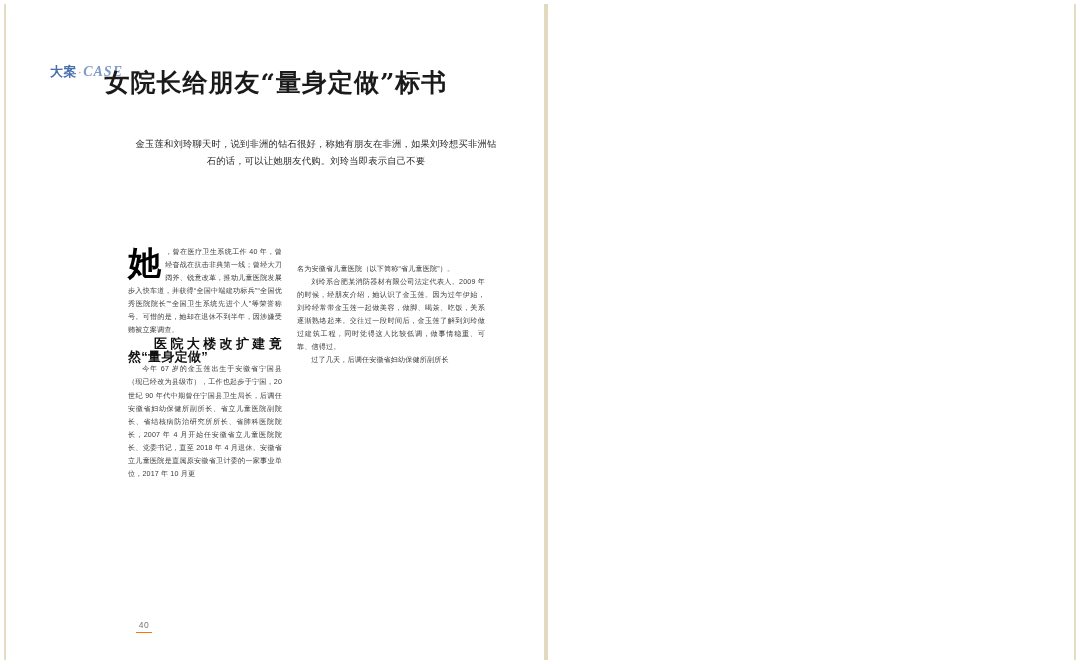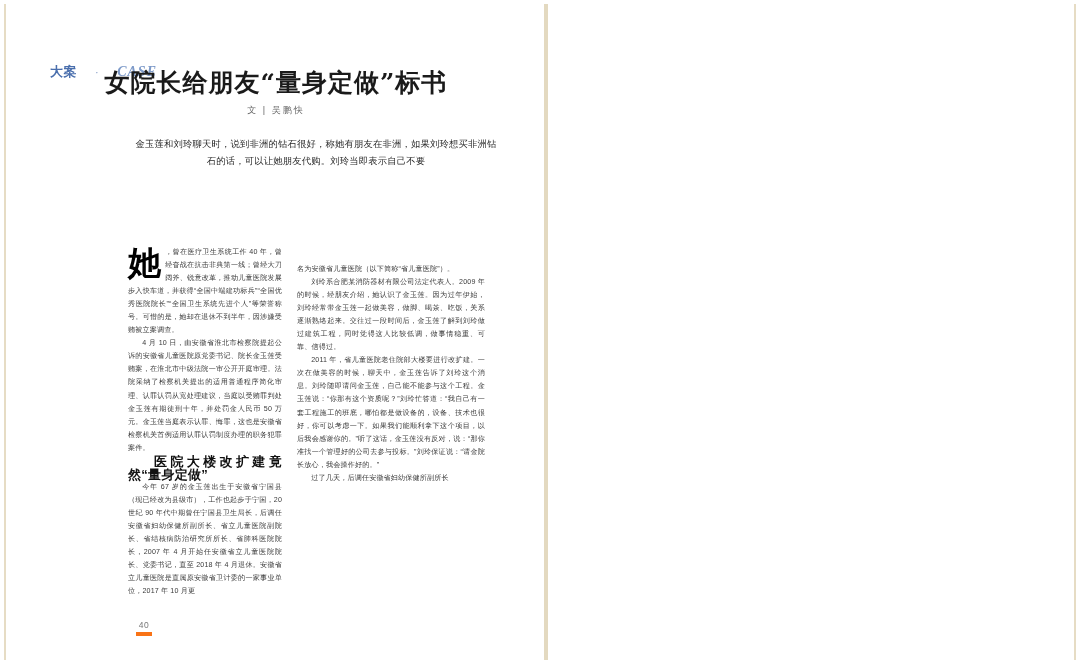--- a/index.html
+++ b/index.html
@@ -27,21 +27,21 @@
     width:4px; height:656px; background:#e3d9c0;
   }
 
   .page{ position:absolute; top:0; height:664px; background:#fff; }
   .page-left { left:6px;  width:538px; }
   .page-right{ left:548px; width:526px; }
 
   
   .running-head{
     position:absolute; left:44px; top:40px;
-    display:flex; align-items:baseline; gap:18px;
+    display:flex; align-items:baseline; gap:1px;
     color:#5d7fb4; letter-spacing:.5px;
   }
   .rh-cn{ font-family:"Liberation Sans", sans-serif; font-weight:bold; font-size:13px; color:#4a6fad; }
   .rh-dot{ font-size:11px; color:#7a93c0; }
   .rh-en{ font-family:"Liberation Serif", serif; font-style:italic; font-weight:bold; font-size:14px; color:#7d9ac9; letter-spacing:1px;margin-top:24px;}
 
   
   .headline{
     position:absolute; left:60px; top:68px; width:420px;
     text-align:center;
@@ -91,21 +91,21 @@
   
   .lp-c1{ left:122px; top:246px; width:154px; height:360px; }
   .lp-c2{ left:291px; top:246px; width:188px; height:360px;margin-top:17px; }
 
   
   .folio{
     position:absolute;
     font-family:"Liberation Sans",sans-serif;
     font-size:8.5px; color:#777;
     padding-bottom:2px;
-    border-bottom:4px solid #f97316;
+    border-bottom:1px solid #f97316;
     letter-spacing:.5px;
   }
   .folio-left { left:130px; top:620px; width:16px; text-align:center;}
 </style>
 </head>
 <body>
 
 <div id="spread">
 
   <div class="frame-edge frame-left"></div>
@@ -115,36 +115,33 @@
 
   <div class="page page-left">
 
     <div class="running-head">
       <span class="rh-cn">大案</span>
       <span class="rh-dot">·</span>
       <span class="rh-en">CASE</span>
     </div>
 
     <div class="headline">女院长给朋友“量身定做”标书</div>
-    <div class="byline">文 | 吴鹏快</div>
     <div class="lead">金玉莲和刘玲聊天时，说到非洲的钻石很好，称她有朋友在非洲，如果刘玲想买非洲钻石的话，可以让她朋友代购。刘玲当即表示自己不要</div>
 
     <div class="col lp-c1">
       <p class="noind">
         <span class="dropcap">她</span><span>，曾在医疗卫生系统工作 40 年，曾经奋战在抗击非典第一线；曾经大刀阔斧、锐意改革，推动儿童医院发展步入快车道，并获得“全国中端建功标兵”“全国优秀医院院长”“全国卫生系统先进个人”等荣誉称号。可惜的是，她却在退休不到半年，因涉嫌受贿被立案调查。</span>
       </p>
-      <p>4 月 10 日，由安徽省淮北市检察院提起公诉的安徽省儿童医院原党委书记、院长金玉莲受贿案，在淮北市中级法院一审公开开庭审理。法院采纳了检察机关提出的适用普通程序简化审理、认罪认罚从宽处理建议，当庭以受贿罪判处金玉莲有期徒刑十年，并处罚金人民币 50 万元。金玉莲当庭表示认罪、悔罪，这也是安徽省检察机关首例适用认罪认罚制度办理的职务犯罪案件。</p>
       <p class="subhead">医院大楼改扩建竟然“量身定做”</p>
       <p>今年 67 岁的金玉莲出生于安徽省宁国县（现已经改为县级市），工作也起步于宁国，20 世纪 90 年代中期曾任宁国县卫生局长，后调任安徽省妇幼保健所副所长、省立儿童医院副院长、省结核病防治研究所所长、省肺科医院院长，2007 年 4 月开始任安徽省立儿童医院院长、党委书记，直至 2018 年 4 月退休。安徽省立儿童医院是直属原安徽省卫计委的一家事业单位，2017 年 10 月更</p>
     </div>
 
     <div class="col lp-c2">
       <p class="noind">名为安徽省儿童医院（以下简称“省儿童医院”）。</p>
       <p>刘玲系合肥某消防器材有限公司法定代表人。2009 年的时候，经朋友介绍，她认识了金玉莲。因为过年伊始，刘玲经常带金玉莲一起做美容，做脚、喝茶、吃饭，关系逐渐熟络起来。交往过一段时间后，金玉莲了解到刘玲做过建筑工程，同时觉得这人比较低调，做事情稳重、可靠、信得过。</p>
-      <p>2011 年，省儿童医院老住院部大楼要进行改扩建。一次在做美容的时候，聊天中，金玉莲告诉了刘玲这个消息。刘玲随即请问金玉莲，自己能不能参与这个工程。金玉莲说：“你那有这个资质呢？”刘玲忙答道：“我自己有一套工程施工的班底，哪怕都是做设备的，设备、技术也很好，你可以考虑一下。如果我们能顺利拿下这个项目，以后我会感谢你的。”听了这话，金玉莲没有反对，说：“那你准找一个管理好的公司去参与投标。”刘玲保证说：“请金院长放心，我会操作好的。”</p>
       <p>过了几天，后调任安徽省妇幼保健所副所长</p>
     </div>
 
     <div class="folio folio-left">40</div>
   </div>
 
   <div class="gutter"></div>
 
   <div class="page page-right">
 

